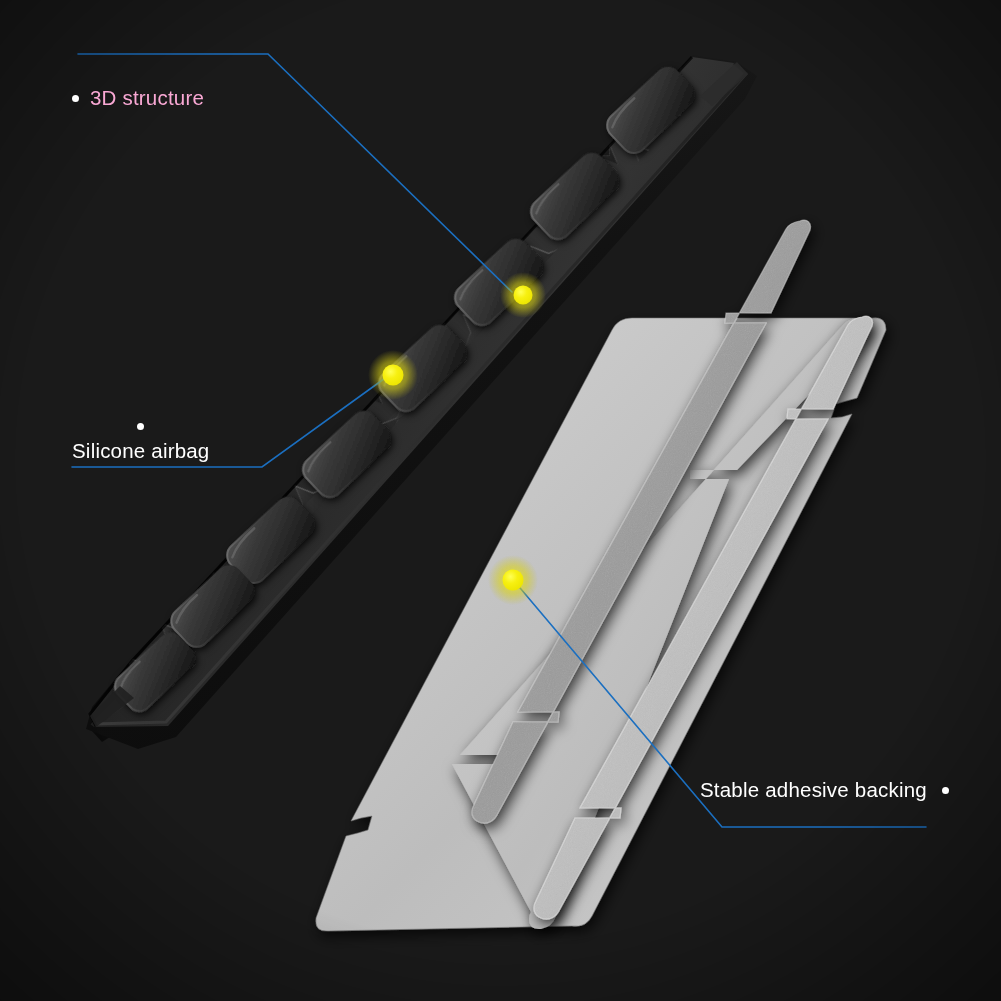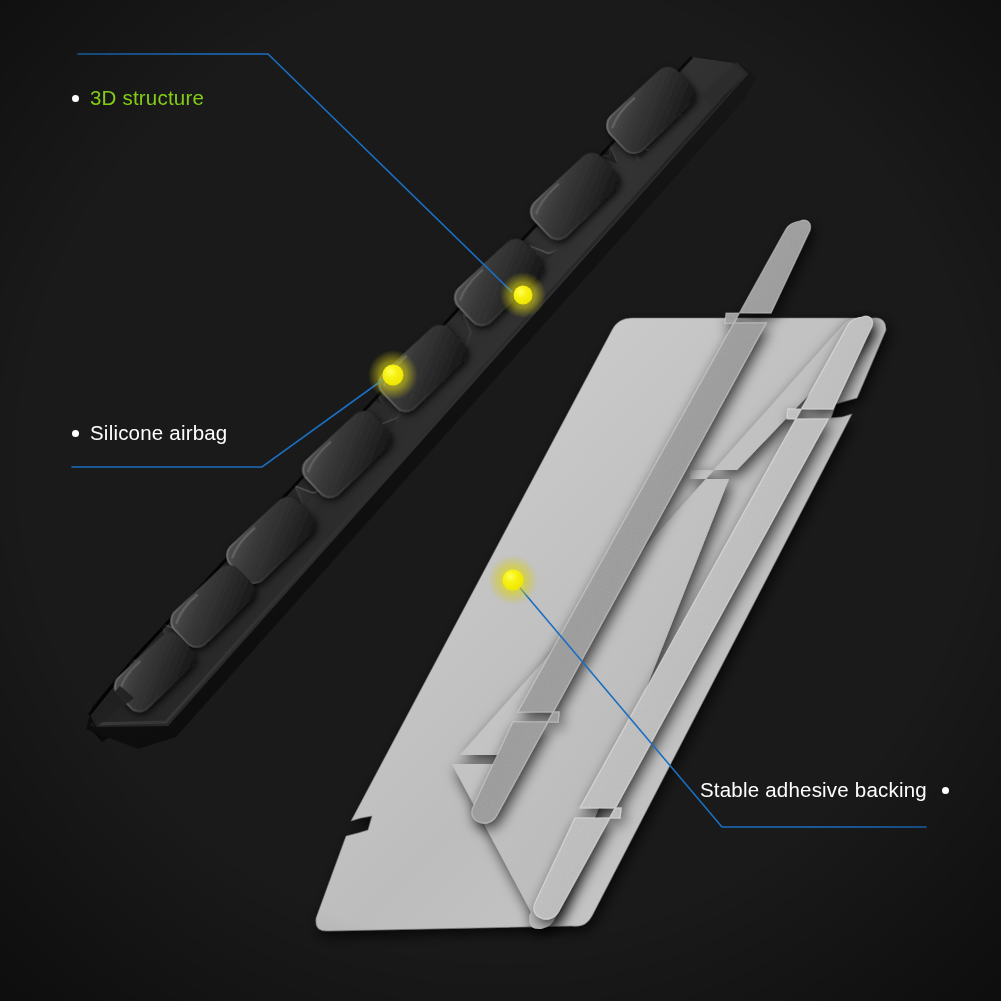--- a/index.html
+++ b/index.html
@@ -36,21 +36,21 @@
     line-height: 1;
   }
   .callout-bullet {
     width: 7px;
     height: 7px;
     border-radius: 50%;
     background: #ffffff;
     flex: 0 0 auto;
   }
   #label-3d-structure { left: 72px; top: 88px; }
-  #label-silicone-airbag { left: 72px; top: 423px; }
+  #label-silicone-airbag { left: 72px; top: 423px; flex-direction: column; }
   #label-stable-adhesive {
     left: 700px;
     top: 780px;
     flex-direction: row;
     gap: 15px;
   }
   #label-stable-adhesive .callout-bullet { order: 2; }
   #label-stable-adhesive .callout-text { order: 1; }
 </style>
 </head>
@@ -603,21 +603,21 @@
       </g>
       <g>
         <circle cx="513" cy="580" r="25" fill="url(#gHalo)"></circle>
         <circle cx="513" cy="580" r="10.5" fill="url(#gCore)"></circle>
       </g>
     </g>
 
     <rect x="0" y="0" width="1001" height="1001" fill="url(#gVignette)" pointer-events="none"></rect>
   </svg>
 
-  <div class="callout-label" id="label-3d-structure" style="color: #84cc16;">
+  <div class="callout-label" id="label-3d-structure" style="color: #f9a8d4;">
     <span class="callout-bullet" style="background: rgb(255, 255, 255);"></span>
     <span class="callout-text">3D structure</span>
   </div>
 
   <div class="callout-label" id="label-silicone-airbag" style="color: rgb(255, 255, 255);">
     <span class="callout-bullet" style="background: rgb(255, 255, 255);"></span>
     <span class="callout-text">Silicone airbag</span>
   </div>
 
   <div class="callout-label" id="label-stable-adhesive" style="color: rgb(255, 255, 255);">

